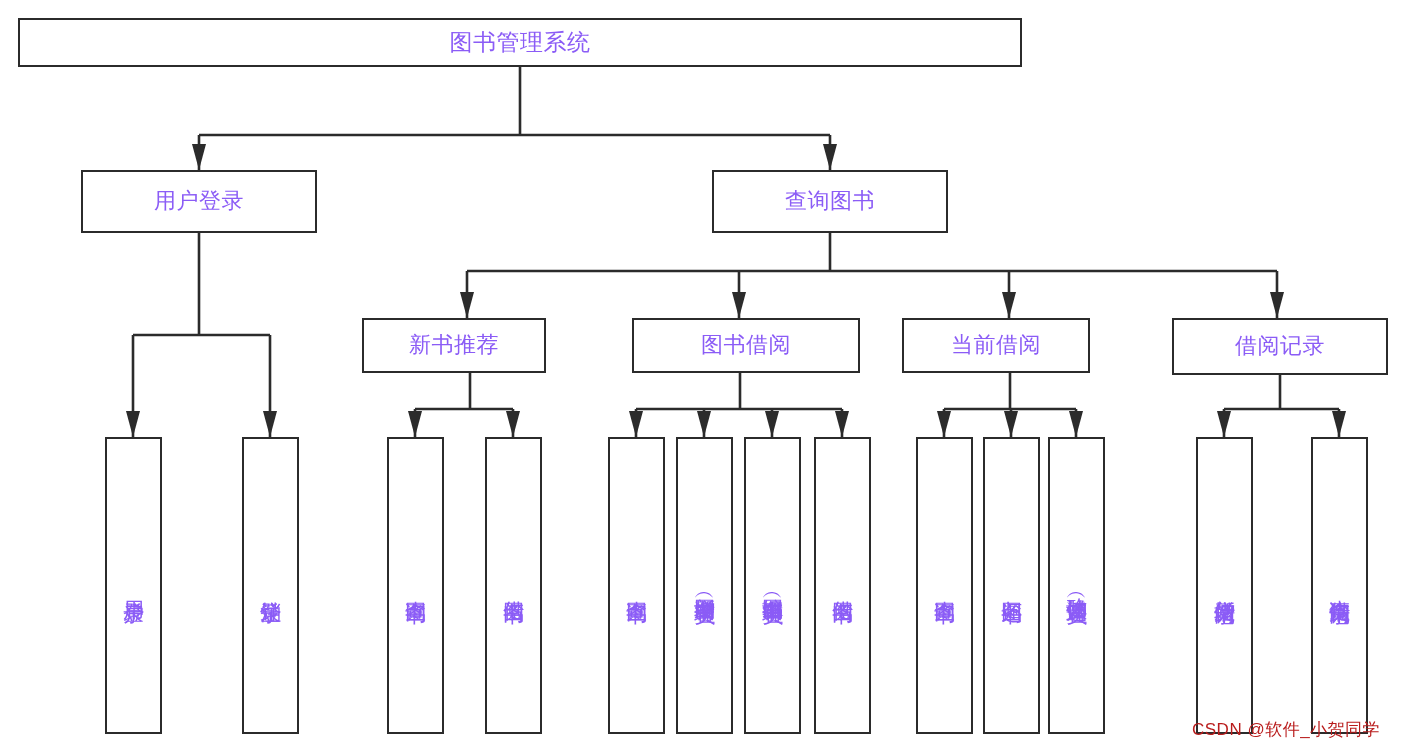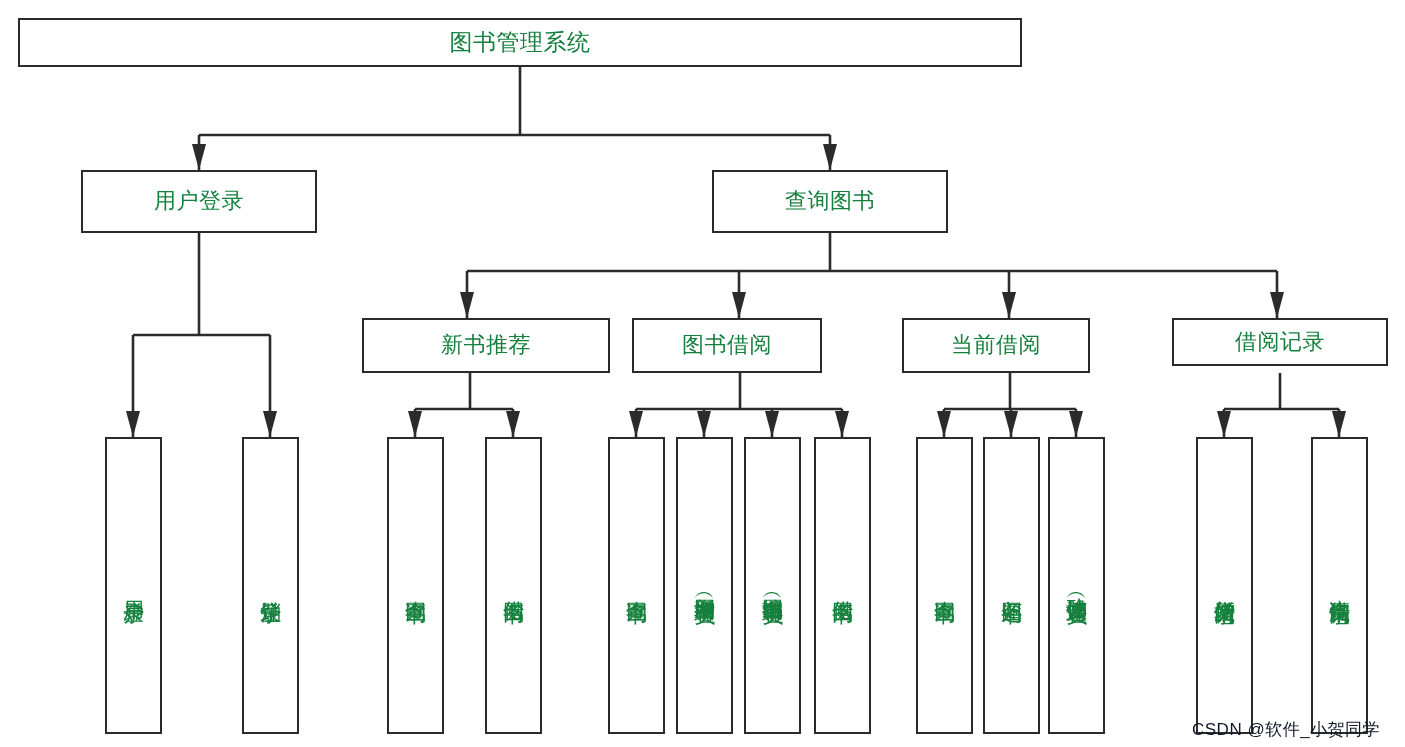--- a/index.html
+++ b/index.html
@@ -31,21 +31,21 @@
     position: absolute;
     box-sizing: border-box;
     background: #ffffff;
     border: 2px solid #2b2b2b;
     display: flex;
     align-items: center;
     justify-content: center;
     overflow: hidden;
   }
   .node .label {
-    color: #15803d;
+    color: #8b5cf6;
     line-height: 1.12;
     text-align: right;
     white-space: pre-wrap;
   }
   .node.horizontal .label {
     font-size: 22px;
     letter-spacing: 0.5px;
   }
   .node.root .label {
     font-size: 23px;
@@ -131,30 +131,30 @@
   <div id="node-layer">
       <div class="node horizontal root" style="left: 18px; top: 18px; width: 1004px; height: 49px; border-color: rgb(43, 43, 43); background: rgb(255, 255, 255);">
         <span class="label">图书管理系统</span>
       </div>
       <div class="node horizontal" style="left: 81px; top: 170px; width: 236px; height: 63px; border-color: rgb(43, 43, 43); background: rgb(255, 255, 255);">
         <span class="label">用户登录</span>
       </div>
       <div class="node horizontal" style="left: 712px; top: 170px; width: 236px; height: 63px; border-color: rgb(43, 43, 43); background: rgb(255, 255, 255);">
         <span class="label">查询图书</span>
       </div>
-      <div class="node horizontal" style="left: 362px; top: 318px; width: 248px; height: 55px; border-color: rgb(43, 43, 43); background: rgb(255, 255, 255);">
+      <div class="node horizontal" style="left: 362px; top: 318px; width: 184px; height: 55px; border-color: rgb(43, 43, 43); background: rgb(255, 255, 255);">
         <span class="label">新书推荐</span>
       </div>
-      <div class="node horizontal" style="left: 632px; top: 318px; width: 190px; height: 55px; border-color: rgb(43, 43, 43); background: rgb(255, 255, 255);">
+      <div class="node horizontal" style="left: 632px; top: 318px; width: 228px; height: 55px; border-color: rgb(43, 43, 43); background: rgb(255, 255, 255);">
         <span class="label">图书借阅</span>
       </div>
       <div class="node horizontal" style="left: 902px; top: 318px; width: 188px; height: 55px; border-color: rgb(43, 43, 43); background: rgb(255, 255, 255);">
         <span class="label">当前借阅</span>
       </div>
-      <div class="node horizontal" style="left: 1172px; top: 318px; width: 216px; height: 48px; border-color: rgb(43, 43, 43); background: rgb(255, 255, 255);">
+      <div class="node horizontal" style="left: 1172px; top: 318px; width: 216px; height: 57px; border-color: rgb(43, 43, 43); background: rgb(255, 255, 255);">
         <span class="label">借阅记录</span>
       </div>
       <div class="node vertical" style="left: 105px; top: 437px; width: 57px; height: 297px; border-color: rgb(43, 43, 43); background: rgb(255, 255, 255);">
         <span class="label">用户登录</span>
       </div>
       <div class="node vertical" style="left: 242px; top: 437px; width: 57px; height: 297px; border-color: rgb(43, 43, 43); background: rgb(255, 255, 255);">
         <span class="label">注销登录</span>
       </div>
       <div class="node vertical" style="left: 387px; top: 437px; width: 57px; height: 297px; border-color: rgb(43, 43, 43); background: rgb(255, 255, 255);">
         <span class="label">查询图书</span>
@@ -183,14 +183,14 @@
       <div class="node vertical" style="left: 1048px; top: 437px; width: 57px; height: 297px; border-color: rgb(43, 43, 43); background: rgb(255, 255, 255);">
         <span class="label">确认归还（管理员）</span>
       </div>
       <div class="node vertical" style="left: 1196px; top: 437px; width: 57px; height: 297px; border-color: rgb(43, 43, 43); background: rgb(255, 255, 255);">
         <span class="label">新增借阅记录</span>
       </div>
       <div class="node vertical" style="left: 1311px; top: 437px; width: 57px; height: 297px; border-color: rgb(43, 43, 43); background: rgb(255, 255, 255);">
         <span class="label">查询借阅记录</span>
       </div>
     </div>
-  <div class="watermark" style="left: 1192px; top: 718px; color: #0f172a;">CSDN @软件_小贺同学</div>
+  <div class="watermark" style="left: 1192px; top: 718px; color: #b91c1c;">CSDN @软件_小贺同学</div>
 </div>
 
 </body></html>

